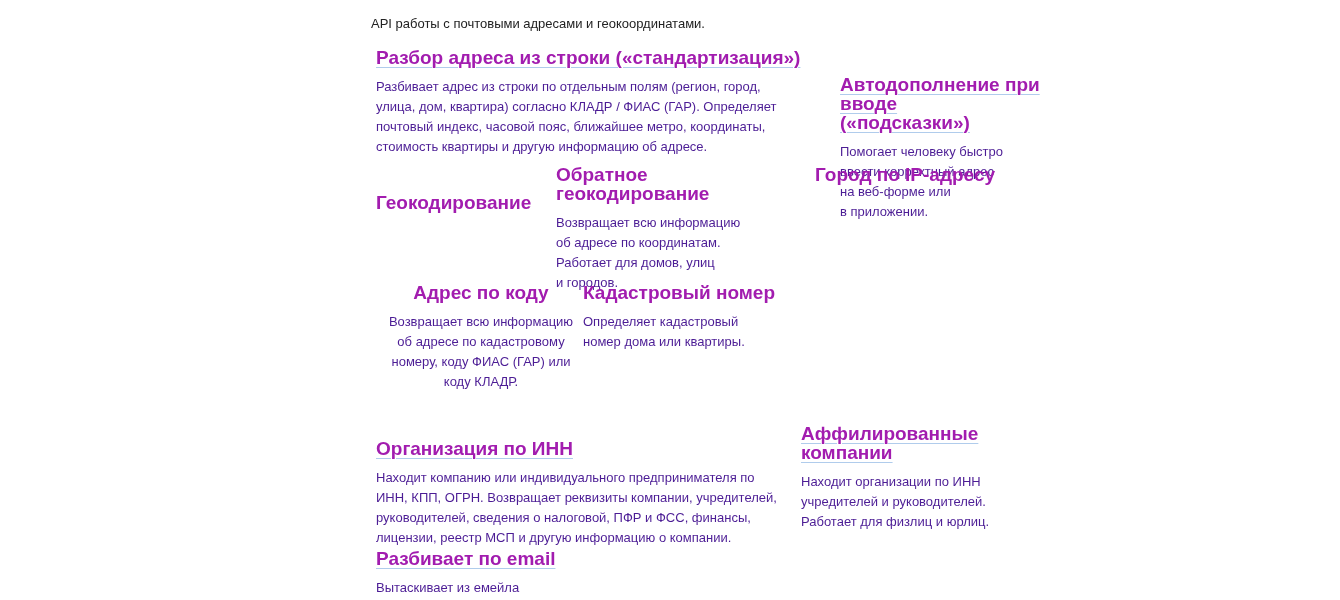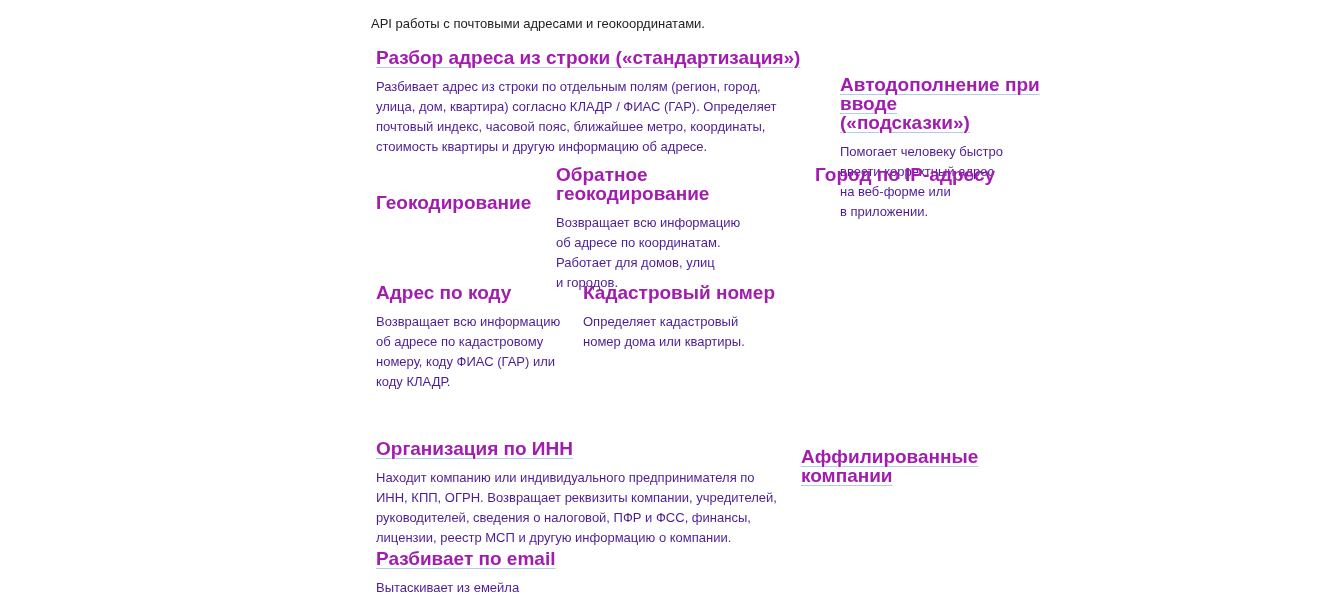--- a/index.html
+++ b/index.html
@@ -44,24 +44,24 @@
     line-height: 20px;
     color: #4c1d95;
     white-space: pre-line;
   }
   
   #card-standardization  { left: 356px; top: 28px;  width: 480px; }
   #card-suggestions      { left: 820px; top: 28px;  width: 230px; margin-top: 27px; }
   #card-geocode          { left: 356px; top: 145px; width: 220px; margin-top: 28px; }
   #card-reverse-geocode  { left: 536px; top: 145px; width: 225px; }
   #card-city-by-ip       { left: 781px; top: 145px; width: 235px; margin-left: 14px; }
-  #card-address-by-code  { left: 356px; top: 263px; width: 230px; }
+  #card-address-by-code  { left: 356px; top: 263px; width: 230px; text-align: center; }
   #card-cadastral        { left: 563px; top: 263px; width: 230px; }
   #card-org-by-inn       { left: 356px; top: 419px; width: 480px; }
-  #card-affiliated       { left: 781px; top: 427px; width: 235px; }
+  #card-affiliated       { left: 781px; top: 404px; width: 235px; }
   #card-company-by-email { left: 356px; top: 529px; width: 245px; }
 </style>
 </head>
 <body>
 
 <div id="page">
 
   <div class="intro">API работы с почтовыми адресами и геокоординатами.</div>
 
   <div class="card" id="card-standardization">
@@ -114,20 +114,23 @@
   </div>
 
   <div class="card" id="card-cadastral">
     <a class="card-title" href="#">Кадастровый номер</a>
     <p class="card-desc">Определяет кадастровый
 номер дома или квартиры.</p>
   </div>
 
   <div class="card" id="card-affiliated">
     <a class="card-title u" href="#">Аффилированные компании</a>
+    <p class="card-desc">Находит организации по ИНН
+учредителей и руководителей.
+Работает для физлиц и юрлиц.</p>
   </div>
 
   <div class="card" id="card-company-by-email">
     <a class="card-title u" href="#">Разбивает по email</a>
     <p class="card-desc">Вытаскивает из емейла
 подробности об организации,
 которой он принадлежит.</p>
   </div>
 
 </div>

